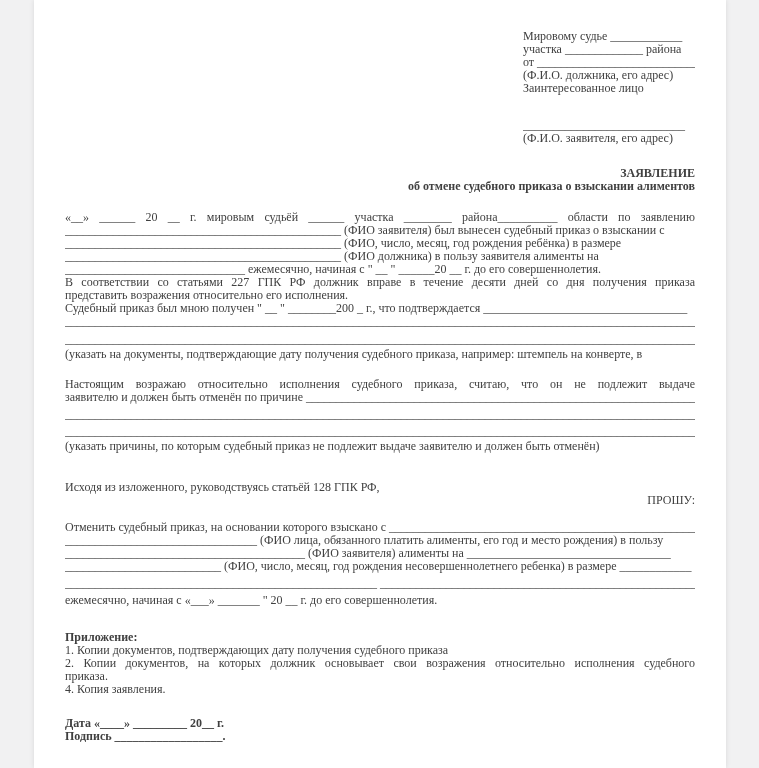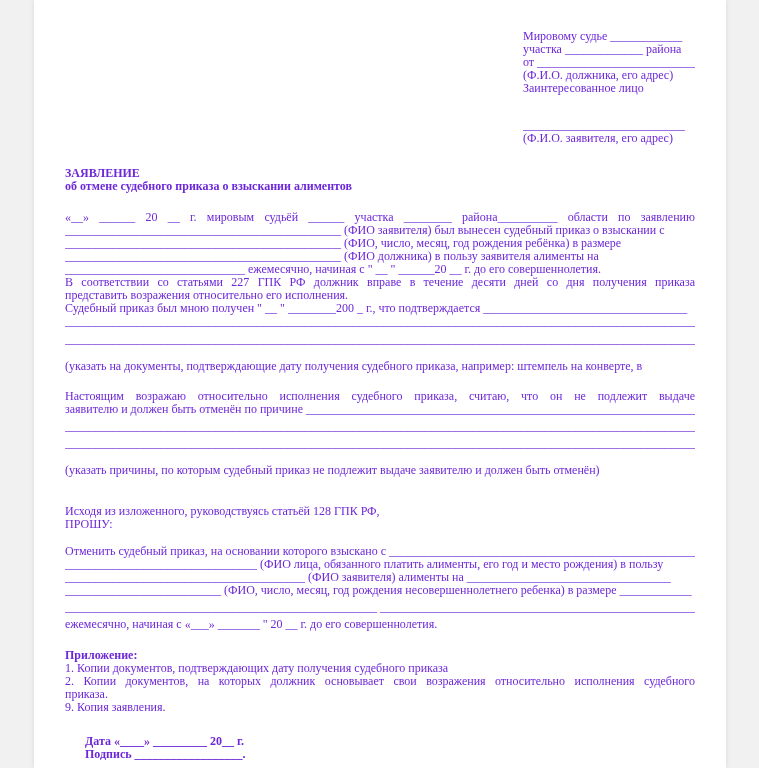--- a/index.html
+++ b/index.html
@@ -11,50 +11,50 @@
   }
   .page {
     position: absolute;
     left: 34px; top: 0;
     width: 692px; height: 768px;
     background: #ffffff;
     box-shadow: 0 0 5px rgba(0,0,0,0.10);
   }
   .content {
     padding: 30px 31px 0 31px;
-    color: #6d28d9;
+    color: #404040;
     font-size: 12px;
   }
   .ln {
     line-height: 13px;
     white-space: pre;
     overflow: hidden;
   }
   .just {
     white-space: normal;
     text-align: justify;
     text-align-last: justify;
   }
-  .center { text-align: left; white-space: normal; }
+  .center { text-align: right; white-space: normal; }
   .right  { text-align: left; }
   .bold   { font-weight: bold; }
 
   .hdr-block { width: 172px; margin-left: auto; }
   .hdr-gap   { margin-top: 24px; }
 
   .title-block { margin-top: 22px; }
   .intro-block { margin-top: 18px; }
   .rule-gap    { margin-top: 5px; }
-  .note-gap    { margin-top: 14px; }
+  .note-gap    { margin-top: 2px; }
   .objection-block { margin-top: 17px; }
   .small-gap   { margin-top: 4px; }
   .request-block { margin-top: 28px; }
   .motion-block  { margin-top: 14px; }
-  .attach-block  { margin-top: 18px; }
-  .signoff-block { margin-top: 21px; margin-left: 20px; }
+  .attach-block  { margin-top: 24px; }
+  .signoff-block { margin-top: 21px; }
 </style>
 </head>
 <body>
 
 <div class="page">
   <div class="content">
 
     <div class="hdr-block">
       <div class="ln">Мировому судье ____________</div>
       <div class="ln">участка _____________ района</div>
@@ -104,21 +104,21 @@
       <div class="ln">__________________________ (ФИО, число, месяц, год рождения несовершеннолетнего ребенка) в размере ____________</div>
       <div class="ln small-gap">____________________________________________________ ______________________________________________________</div>
       <div class="ln small-gap">ежемесячно, начиная с «___» _______ " 20 __ г. до его совершеннолетия.</div>
     </div>
 
     <div class="attach-block">
       <div class="ln bold">Приложение:</div>
       <div class="ln">1. Копии документов, подтверждающих дату получения судебного приказа</div>
       <div class="ln just">2. Копии документов, на которых должник основывает свои возражения относительно исполнения судебного</div>
       <div class="ln">приказа.</div>
-      <div class="ln">9. Копия заявления.</div>
+      <div class="ln">4. Копия заявления.</div>
     </div>
 
     <div class="signoff-block">
       <div class="ln bold">Дата «____» _________ 20__ г.</div>
       <div class="ln bold">Подпись __________________.</div>
     </div>
 
   </div>
 </div>
 

